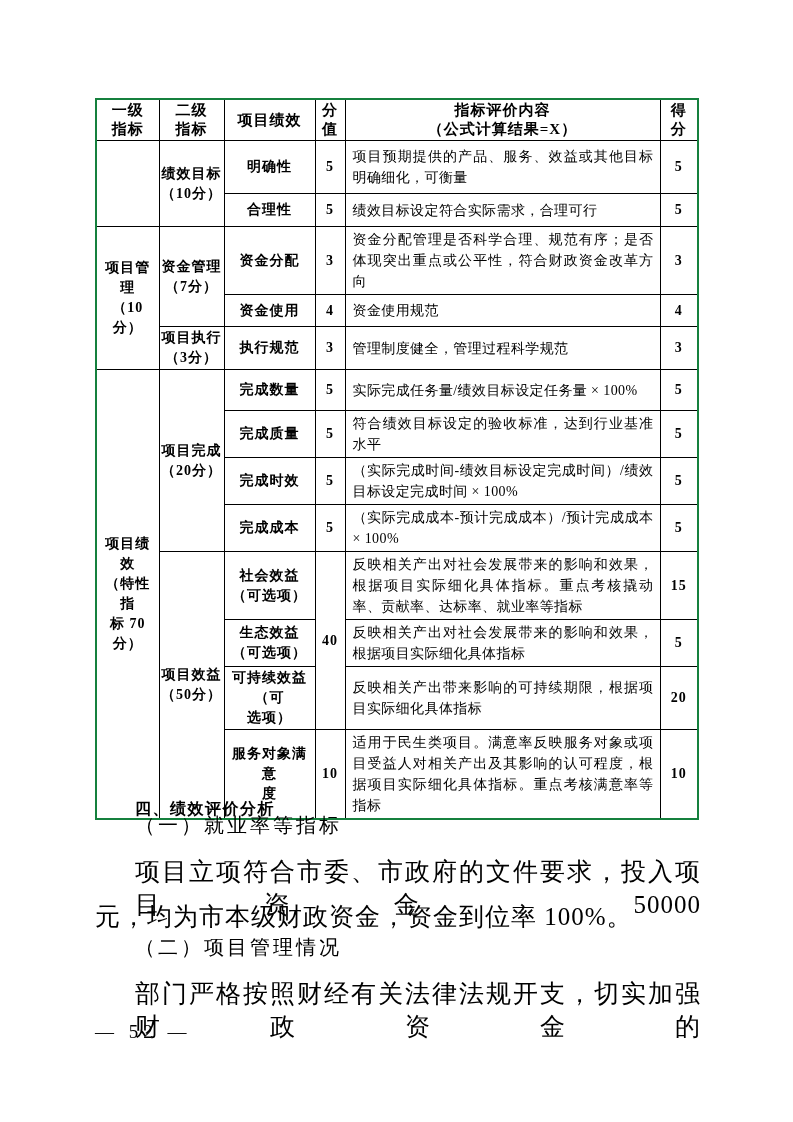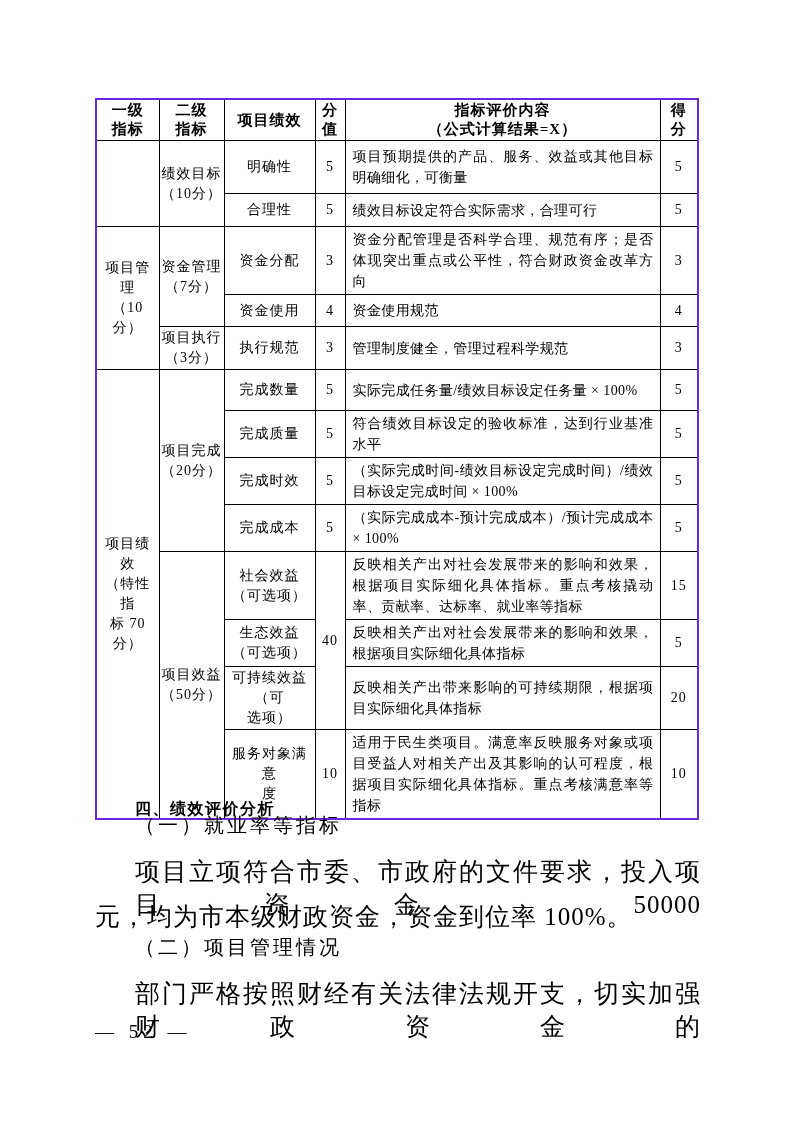--- a/index.html
+++ b/index.html
@@ -7,35 +7,35 @@
   body {
     width:793px; height:1122px; position:relative;
     font-family:"Liberation Serif","DejaVu Serif",serif;
     color:#000;
   }
   .page { position:absolute; left:0; top:0; width:793px; height:1122px; background:#fff; overflow:hidden; }
 
   table.ind {
     position:absolute; left:95px; top:98px; width:602px;
     border-collapse:collapse; table-layout:fixed;
-    border:2px solid #6d28d9;
+    border:2px solid #15803d;
   }
   table.ind th, table.ind td {
     border:1px solid #000;
     vertical-align:middle;
     font-size:14px;
     overflow:hidden;
   }
   table.ind th {
     font-weight:bold; font-size:15px; text-align:center;
     line-height:19px; white-space:pre-line; letter-spacing:1px; padding:1px 0;
   }
   td.c {
     text-align:center; line-height:20px; letter-spacing:1px;
-    white-space:pre-line; padding:1px 1px;
+    white-space:pre-line; padding:1px 1px;font-weight:bold;
   }
   td.content {
     text-align:justify; line-height:21px; letter-spacing:0.4px;
     padding:2px 6px 2px 7px;
   }
   .h1 {
     position:absolute; left:135px; top:759px;
     font-family:"Liberation Sans","DejaVu Sans",sans-serif;
     font-weight:bold; font-size:16px; letter-spacing:1.5px;margin-top:40px;
   }

